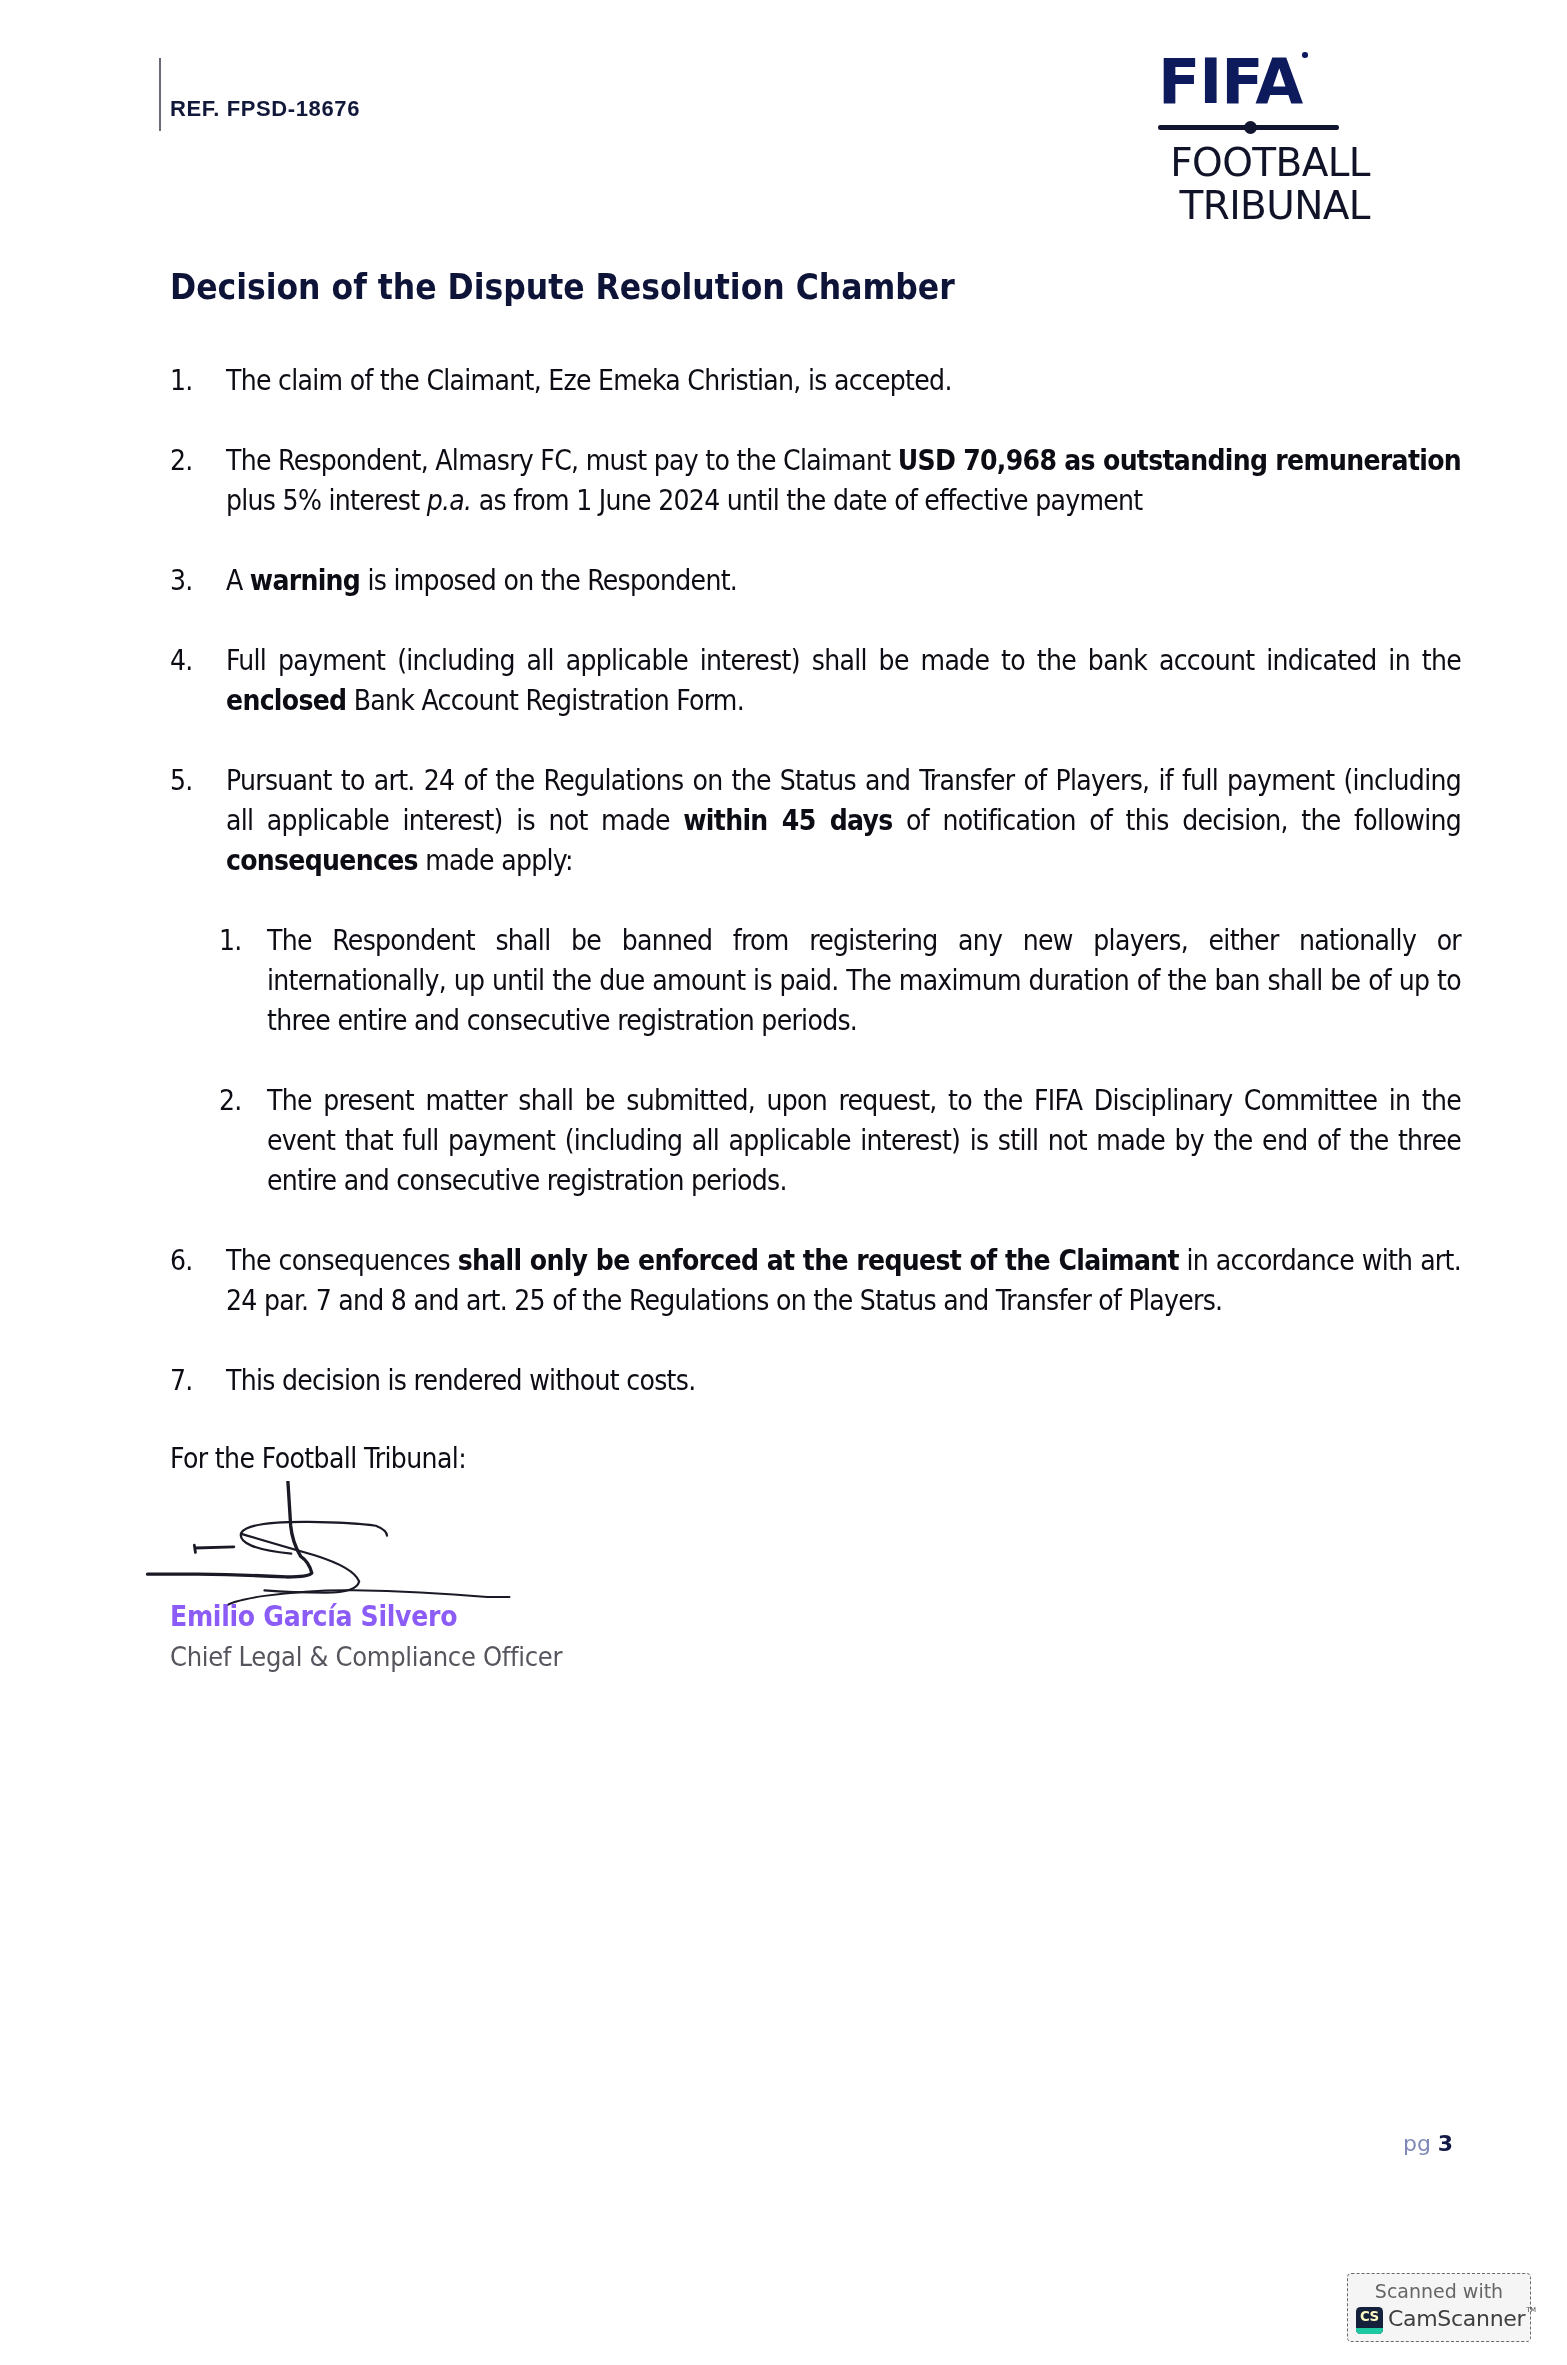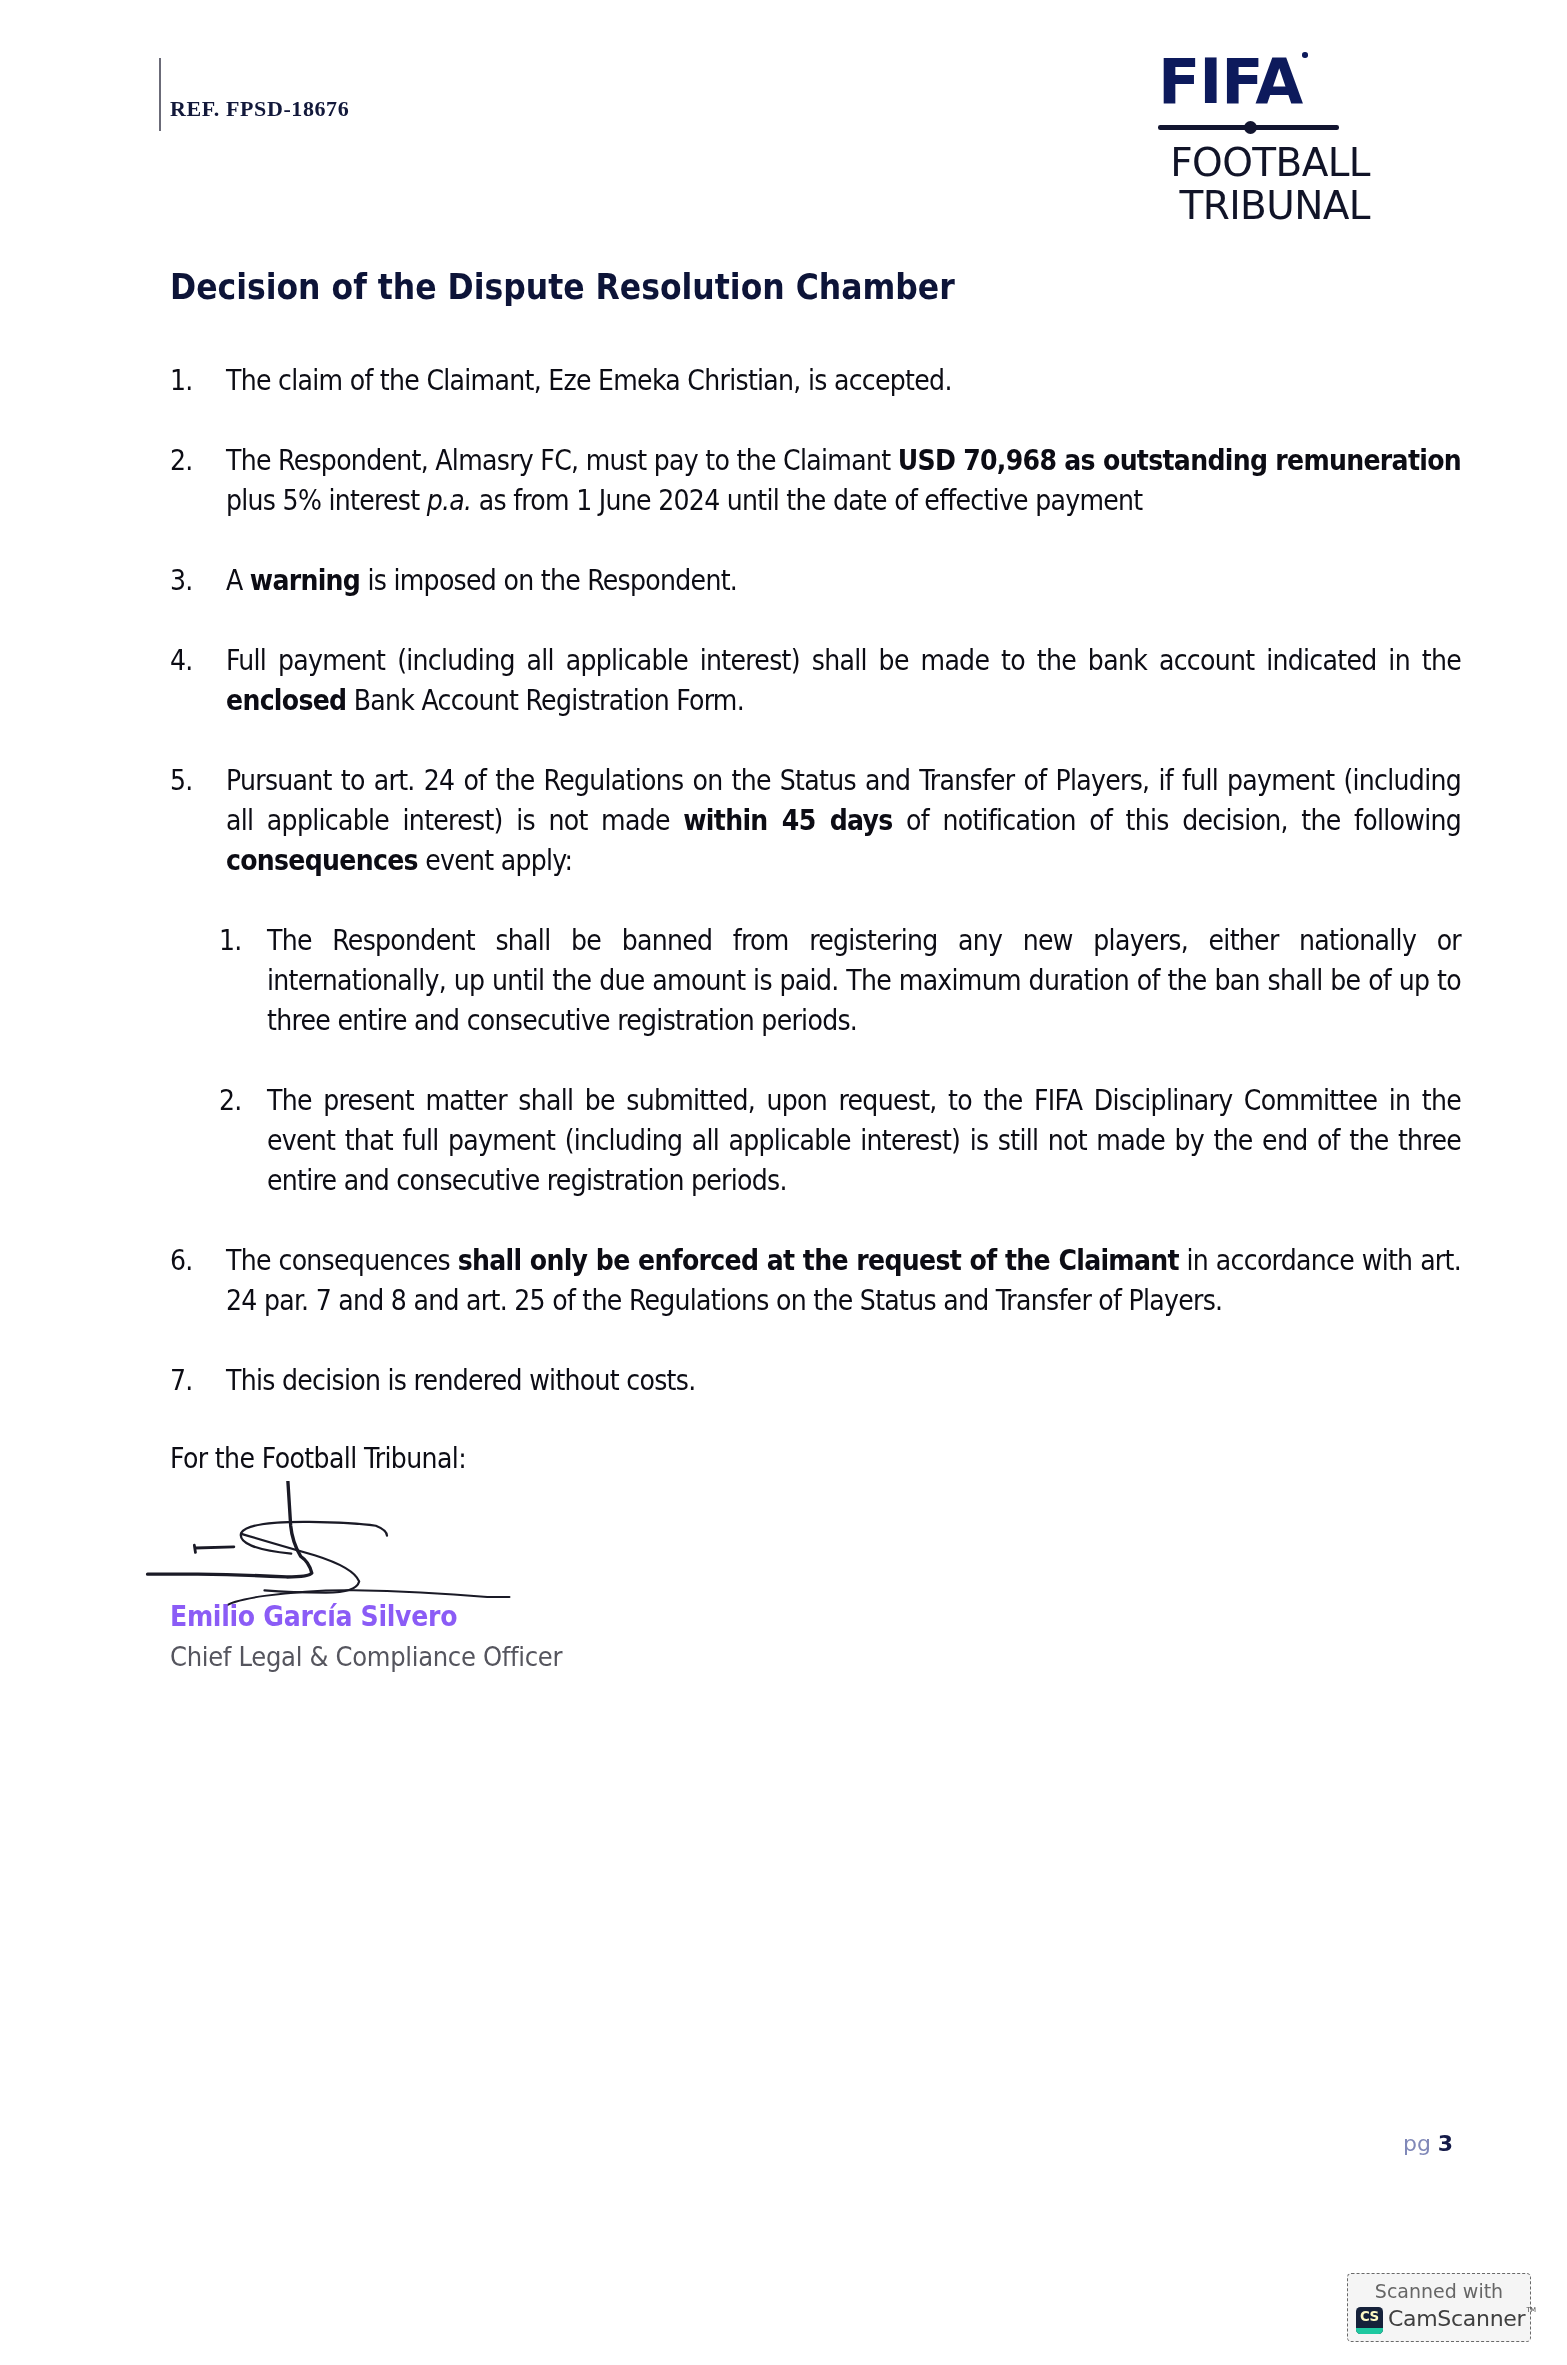--- a/index.html
+++ b/index.html
@@ -1,20 +1,20 @@
 <!DOCTYPE html>
 <html style="font-size:9px"><head>
 <meta charset="utf-8">
 <style>
   * { margin:0; padding:0; box-sizing:border-box; }
   html, body { width:1568px; height:2366px; background:#ffffff; overflow:hidden; }
   body { position:relative; font-family:"DejaVu Sans Condensed","DejaVu Sans","Liberation Sans",sans-serif; color:#0c0c14; }
 
   .ref-rule { position:absolute; left:159px; top:58px; width:1.7px; height:73px; background:#6b6b78; }
-  .ref { position:absolute; left:170px; top:96px; font-family:Liberation Serif, serif; font-weight:bold; font-size:22px; letter-spacing:0.6px; color:#12183a; }
+  .ref { position:absolute; left:170px; top:96px; font-family:Liberation Sans, sans-serif; font-weight:bold; font-size:22px; letter-spacing:0.6px; color:#12183a; }
 
   .logo { position:absolute; left:1142px; top:51px; width:212px;margin-left:16px; }
   .logo .fifa { font-family:"DejaVu Sans",sans-serif; font-weight:bold; font-size:62px; line-height:1; color:#0d1a5c; letter-spacing:-1.1px; position:relative; display:inline-block; }
   .logo .fifa .reg { position:absolute; right:-5.6px; top:1.1px; width:5.6px; height:5.6px; border-radius:50%; background:#0d1a5c; }
   .logo .rule { position:relative; margin-top:12.2px; width:181px; height:4.5px; background:#121530; border-radius:2.2px; }
   .logo .rule .dot { position:absolute; left:86px; top:-4.5px; width:13.4px; height:13.4px; border-radius:50%; background:#121530; }
   .logo .sub { margin-top:11px; font-family:"DejaVu Sans",sans-serif; font-size:39px; line-height:43px; color:#111428; letter-spacing:-0.6px;text-align:right; }
 
   .heading { position:absolute; left:170px; top:267px; font-family:"DejaVu Sans Condensed","DejaVu Sans",sans-serif; font-weight:bold; font-size:35px; color:#0d1438; letter-spacing:0px; }
 
@@ -82,21 +82,21 @@
   </div>
 
   <div class="item">
     <span class="num">4.</span>
     <span class="txt"><span>Full payment (including all applicable interest) shall be made to the bank account indicated in the </span><b>enclosed</b><span> Bank Account Registration Form.</span></span>
   </div>
 
   <div class="item">
     <span class="num">5.</span>
     <div class="txt">
-      <div style="text-align:justify;"><span>Pursuant to art. 24 of the Regulations on the Status and Transfer of Players, if full payment (including all applicable interest) is not made </span><b>within 45 days</b><span> of notification of this decision, the following </span><b>consequences</b><span> event apply:</span></div>
+      <div style="text-align:justify;"><span>Pursuant to art. 24 of the Regulations on the Status and Transfer of Players, if full payment (including all applicable interest) is not made </span><b>within 45 days</b><span> of notification of this decision, the following </span><b>consequences</b><span> made apply:</span></div>
     </div>
   </div>
   <div class="subitems" style="margin-top:0px;">
     <div class="item">
       <span class="num">1.</span>
       <span class="txt">The Respondent shall be banned from registering any new players, either nationally or internationally, up until the due amount is paid. The maximum duration of the ban shall be of up to three entire and consecutive registration periods.</span>
     </div>
     <div class="item" style="margin-bottom:40px;">
       <span class="num">2.</span>
       <span class="txt">The present matter shall be submitted, upon request, to the FIFA Disciplinary Committee in the event that full payment (including all applicable interest) is still not made by the end of the three entire and consecutive registration periods.</span>

